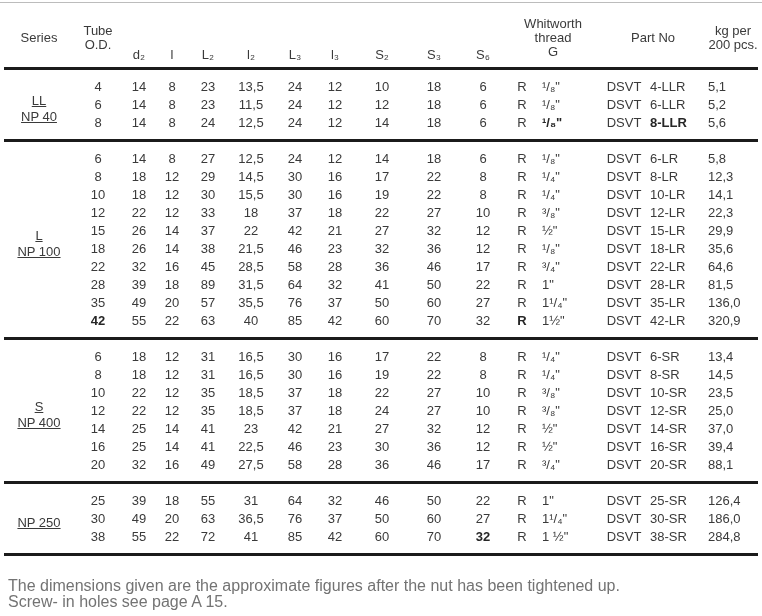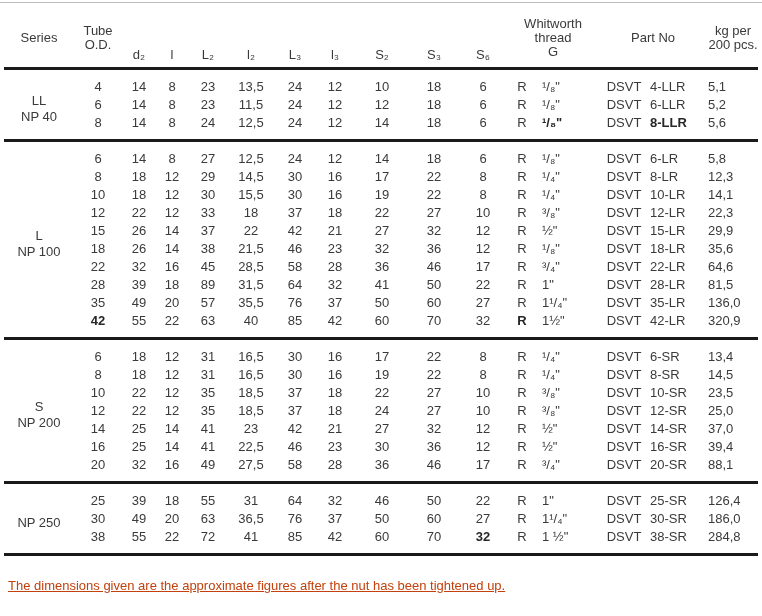--- a/index.html
+++ b/index.html
@@ -18,27 +18,27 @@
     line-height:18px;color:#3a3a3a;overflow:hidden;white-space:nowrap;
   }
   thead th{height:56px;vertical-align:middle;border-bottom:3px solid #1b1b1b;}
   thead th.dim{vertical-align:bottom;padding-bottom:3px;}
   thead .hline{line-height:14px;}
   tbody{border-top:3px solid #1b1b1b;}
   tbody.last{border-bottom:3px solid #1b1b1b;}
   tbody td{height:18px;}
   tbody tr:first-child td{padding-top:8px;}
   tbody tr:last-child td{padding-bottom:7px;}
-  td.series{vertical-align:middle;line-height:16px;}
+  td.series{vertical-align:middle;line-height:16px;text-decoration:underline;}
   td.al{text-align:left;padding-left:6px;}
   td.ar{text-align:left;padding-right:10px;}
   .b{font-weight:bold;color:#262626;}
   .footer{
     position:absolute;left:8px;top:578px;width:746px;
-    font-size:13px;line-height:16px;color:#c2410c;text-decoration:underline;
+    font-size:16px;line-height:16px;color:#737373;
   }
 </style>
 </head>
 <body>
 
 <div class="topline"></div>
 
 <table>
   <colgroup>
     <col style="width:70px">
@@ -316,21 +316,21 @@
         <td class="al">1½"</td>
         <td>DSVT</td>
         <td class="ar">42-LR</td>
         <td class="ar">320,9</td>
       </tr>
     </tbody>
     <tbody>
       <tr>
         <td class="series" rowspan="7">
           <div>S</div>
-          <div>NP 200</div>
+          <div>NP 400</div>
         </td>
         <td>6</td>
         <td>18</td>
         <td>12</td>
         <td>31</td>
         <td>16,5</td>
         <td>30</td>
         <td>16</td>
         <td>17</td>
         <td>22</td>
@@ -497,13 +497,14 @@
         <td class="al">1 ½"</td>
         <td>DSVT</td>
         <td class="ar">38-SR</td>
         <td class="ar">284,8</td>
       </tr>
     </tbody>
   </table>
 
 <div class="footer">
   <div>The dimensions given are the approximate figures after the nut has been tightened up.</div>
+  <div>Screw- in holes see page A 15.</div>
 </div>
 
 </body></html>

